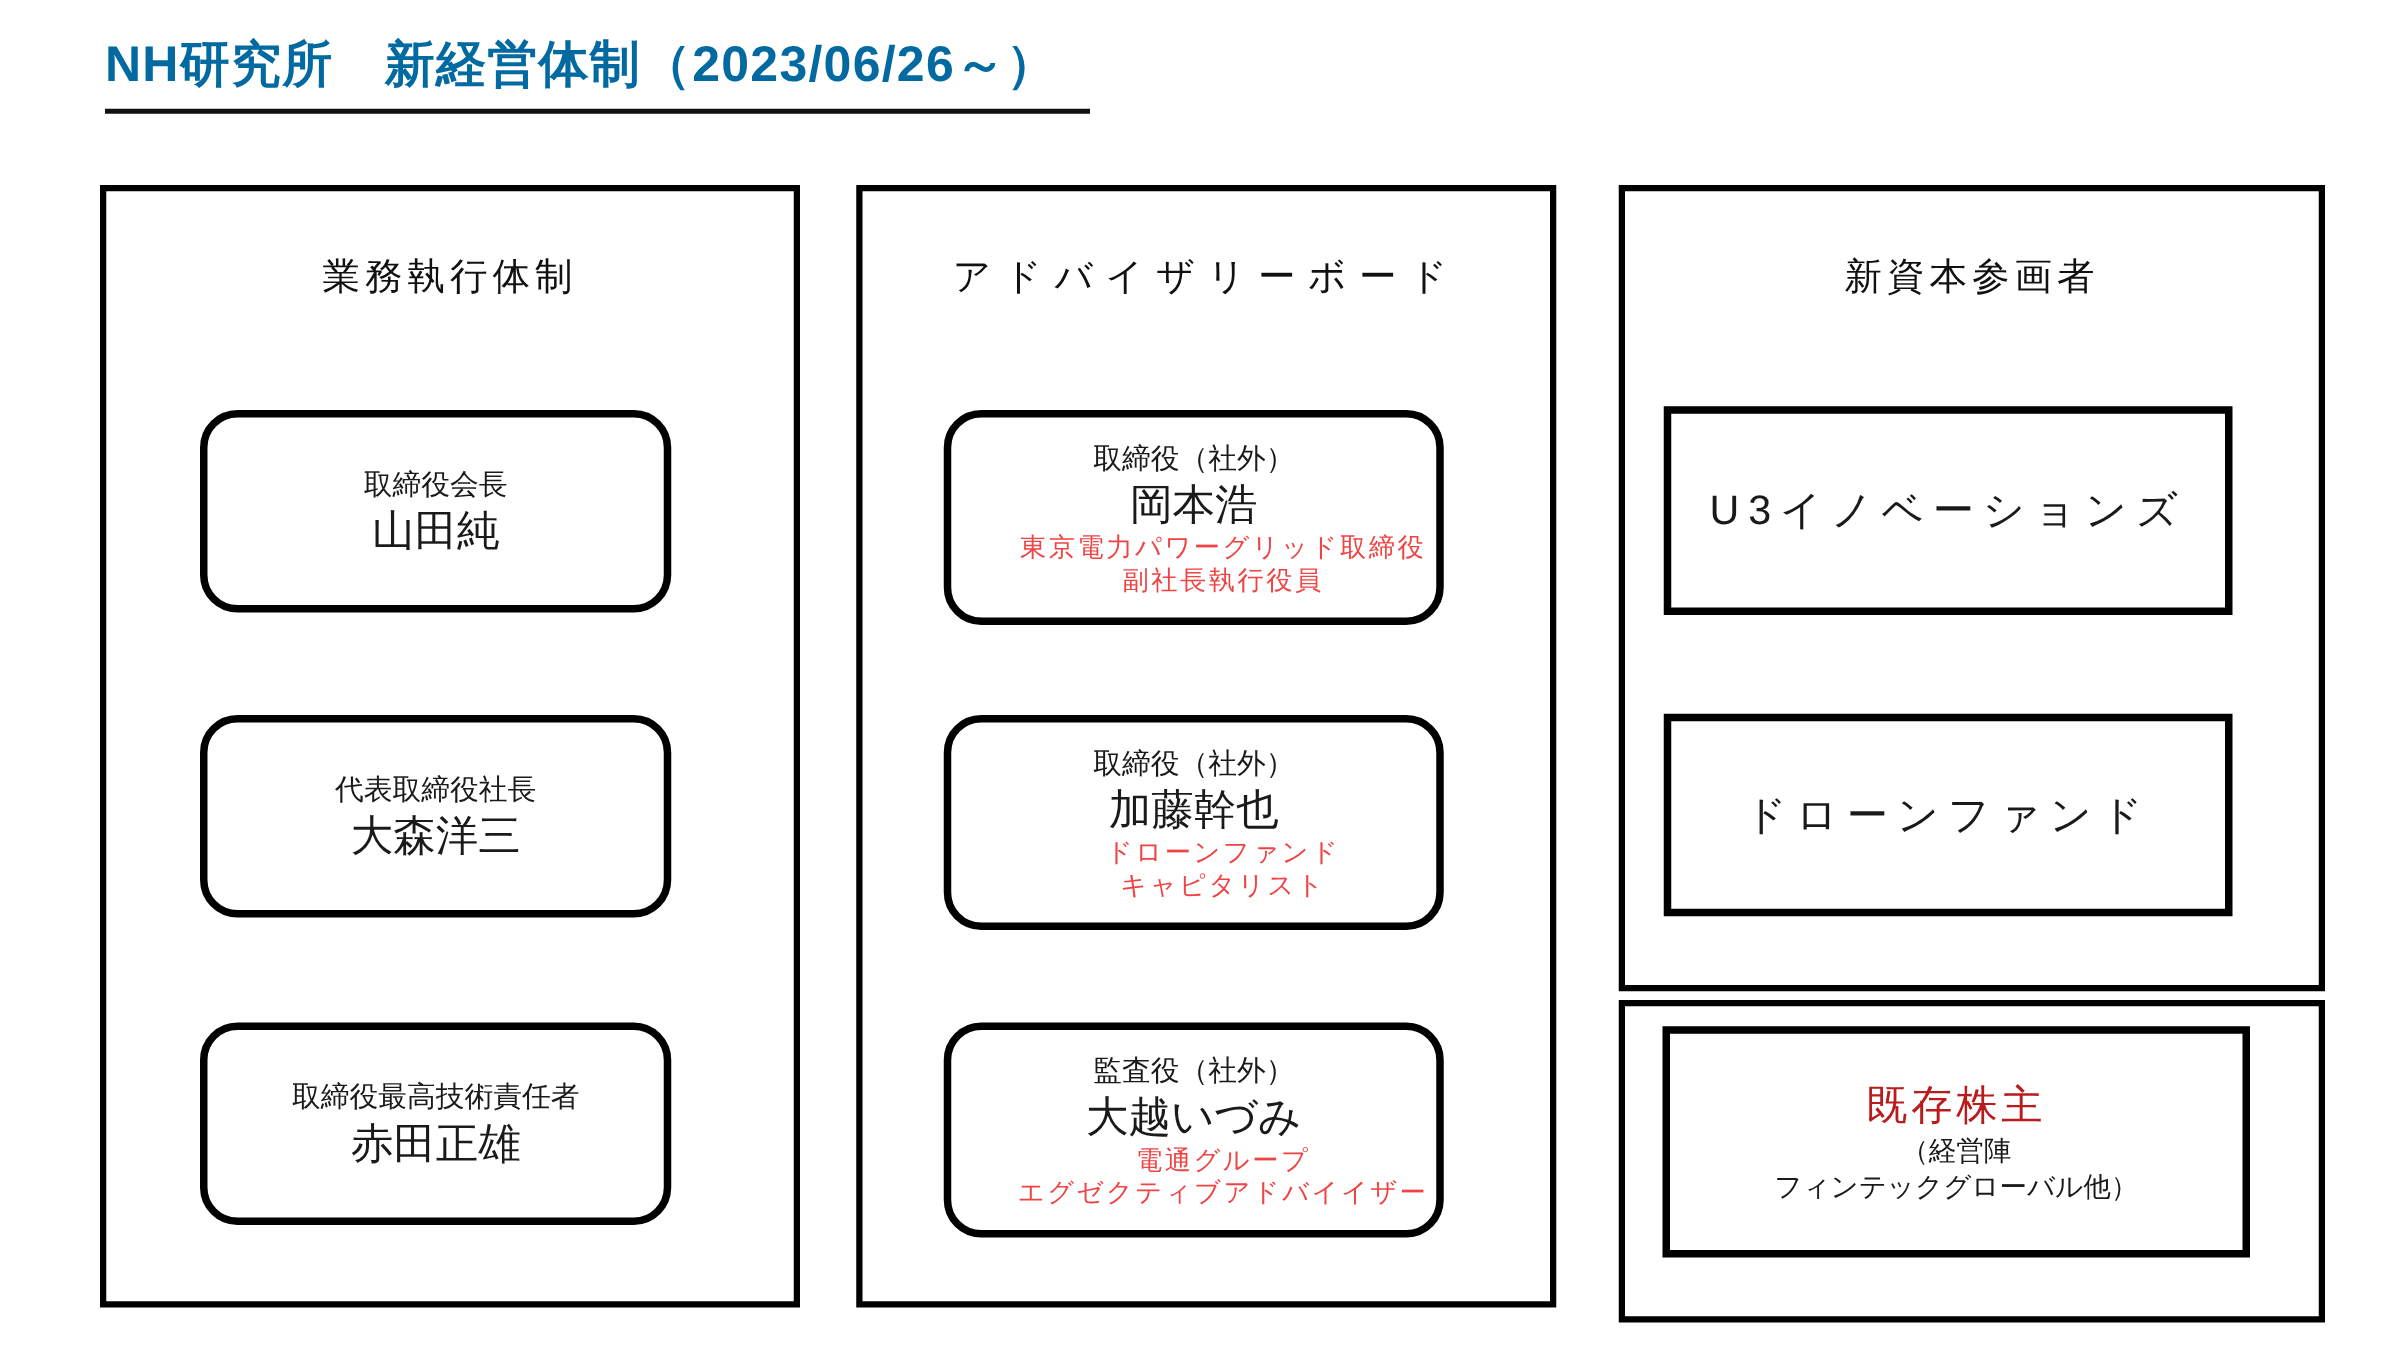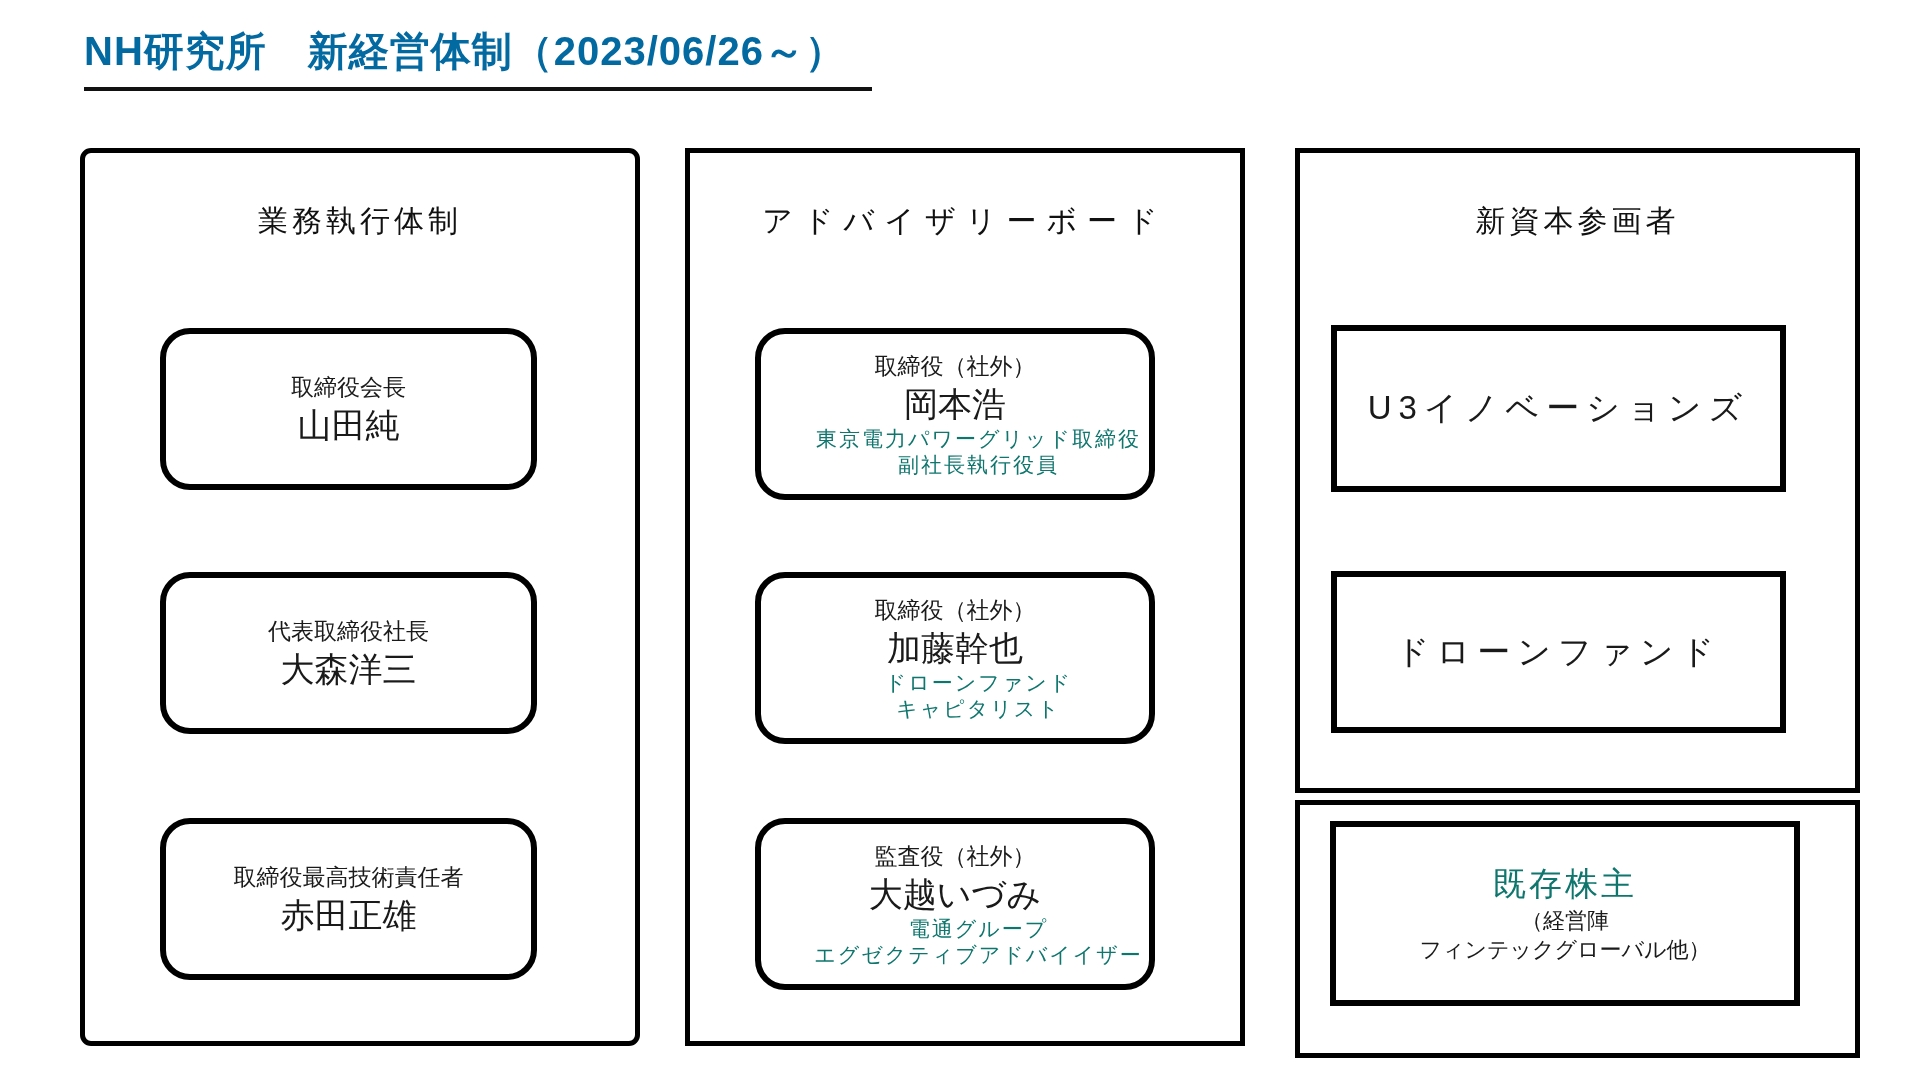--- a/index.html
+++ b/index.html
@@ -27,21 +27,21 @@
     border-bottom: 4px solid #111111;
     padding: 0 26px 8px 0;
     white-space: nowrap;
   }
   .col {
     position: absolute;
     border: 5px solid #000000;
     background: #ffffff;
     box-sizing: border-box;
   }
-  .col-1 { left: 80px;   top: 148px; width: 560px; height: 898px; border-radius: 11px; }
+  .col-1 { left: 80px;   top: 148px; width: 560px; height: 898px; }
   .col-2 { left: 685px;  top: 148px; width: 560px; height: 898px; }
   .col-3-top    { left: 1295px; top: 148px; width: 565px; height: 645px; }
   .col-3-bottom { left: 1295px; top: 800px; width: 565px; height: 258px; }
   .col-header {
     position: absolute;
     top: 48px;
     left: 0;
     width: 100%;
     text-align: center;
     font-size: 30px;
@@ -76,21 +76,21 @@
   .person-name {
     font-size: 34px;
     line-height: 1.3;
     color: #1a1a1a;
     white-space: nowrap;
   }
   .person-affil {
     font-size: 21px;
     line-height: 1.25;
     letter-spacing: 2px;
-    color: #0f766e;
+    color: #ef4444;
     white-space: nowrap;
     margin-left: 47px;
   }
   .org-card {
     position: absolute;
     left: 31px;
     width: 455px;
     box-sizing: border-box;
     border: 6px solid #000000;
     background: #ffffff;
@@ -119,21 +119,21 @@
     background: #ffffff;
     display: flex;
     flex-direction: column;
     justify-content: center;
     align-items: center;
     text-align: center;
   }
   .shareholder-name {
     font-size: 33px;
     letter-spacing: 3px;
-    color: #0f766e;
+    color: #b91c1c;
     white-space: nowrap;
   }
   .shareholder-note {
     font-size: 22px;
     line-height: 1.3;
     color: #1a1a1a;
     white-space: nowrap;
   }
 </style>
 </head>

